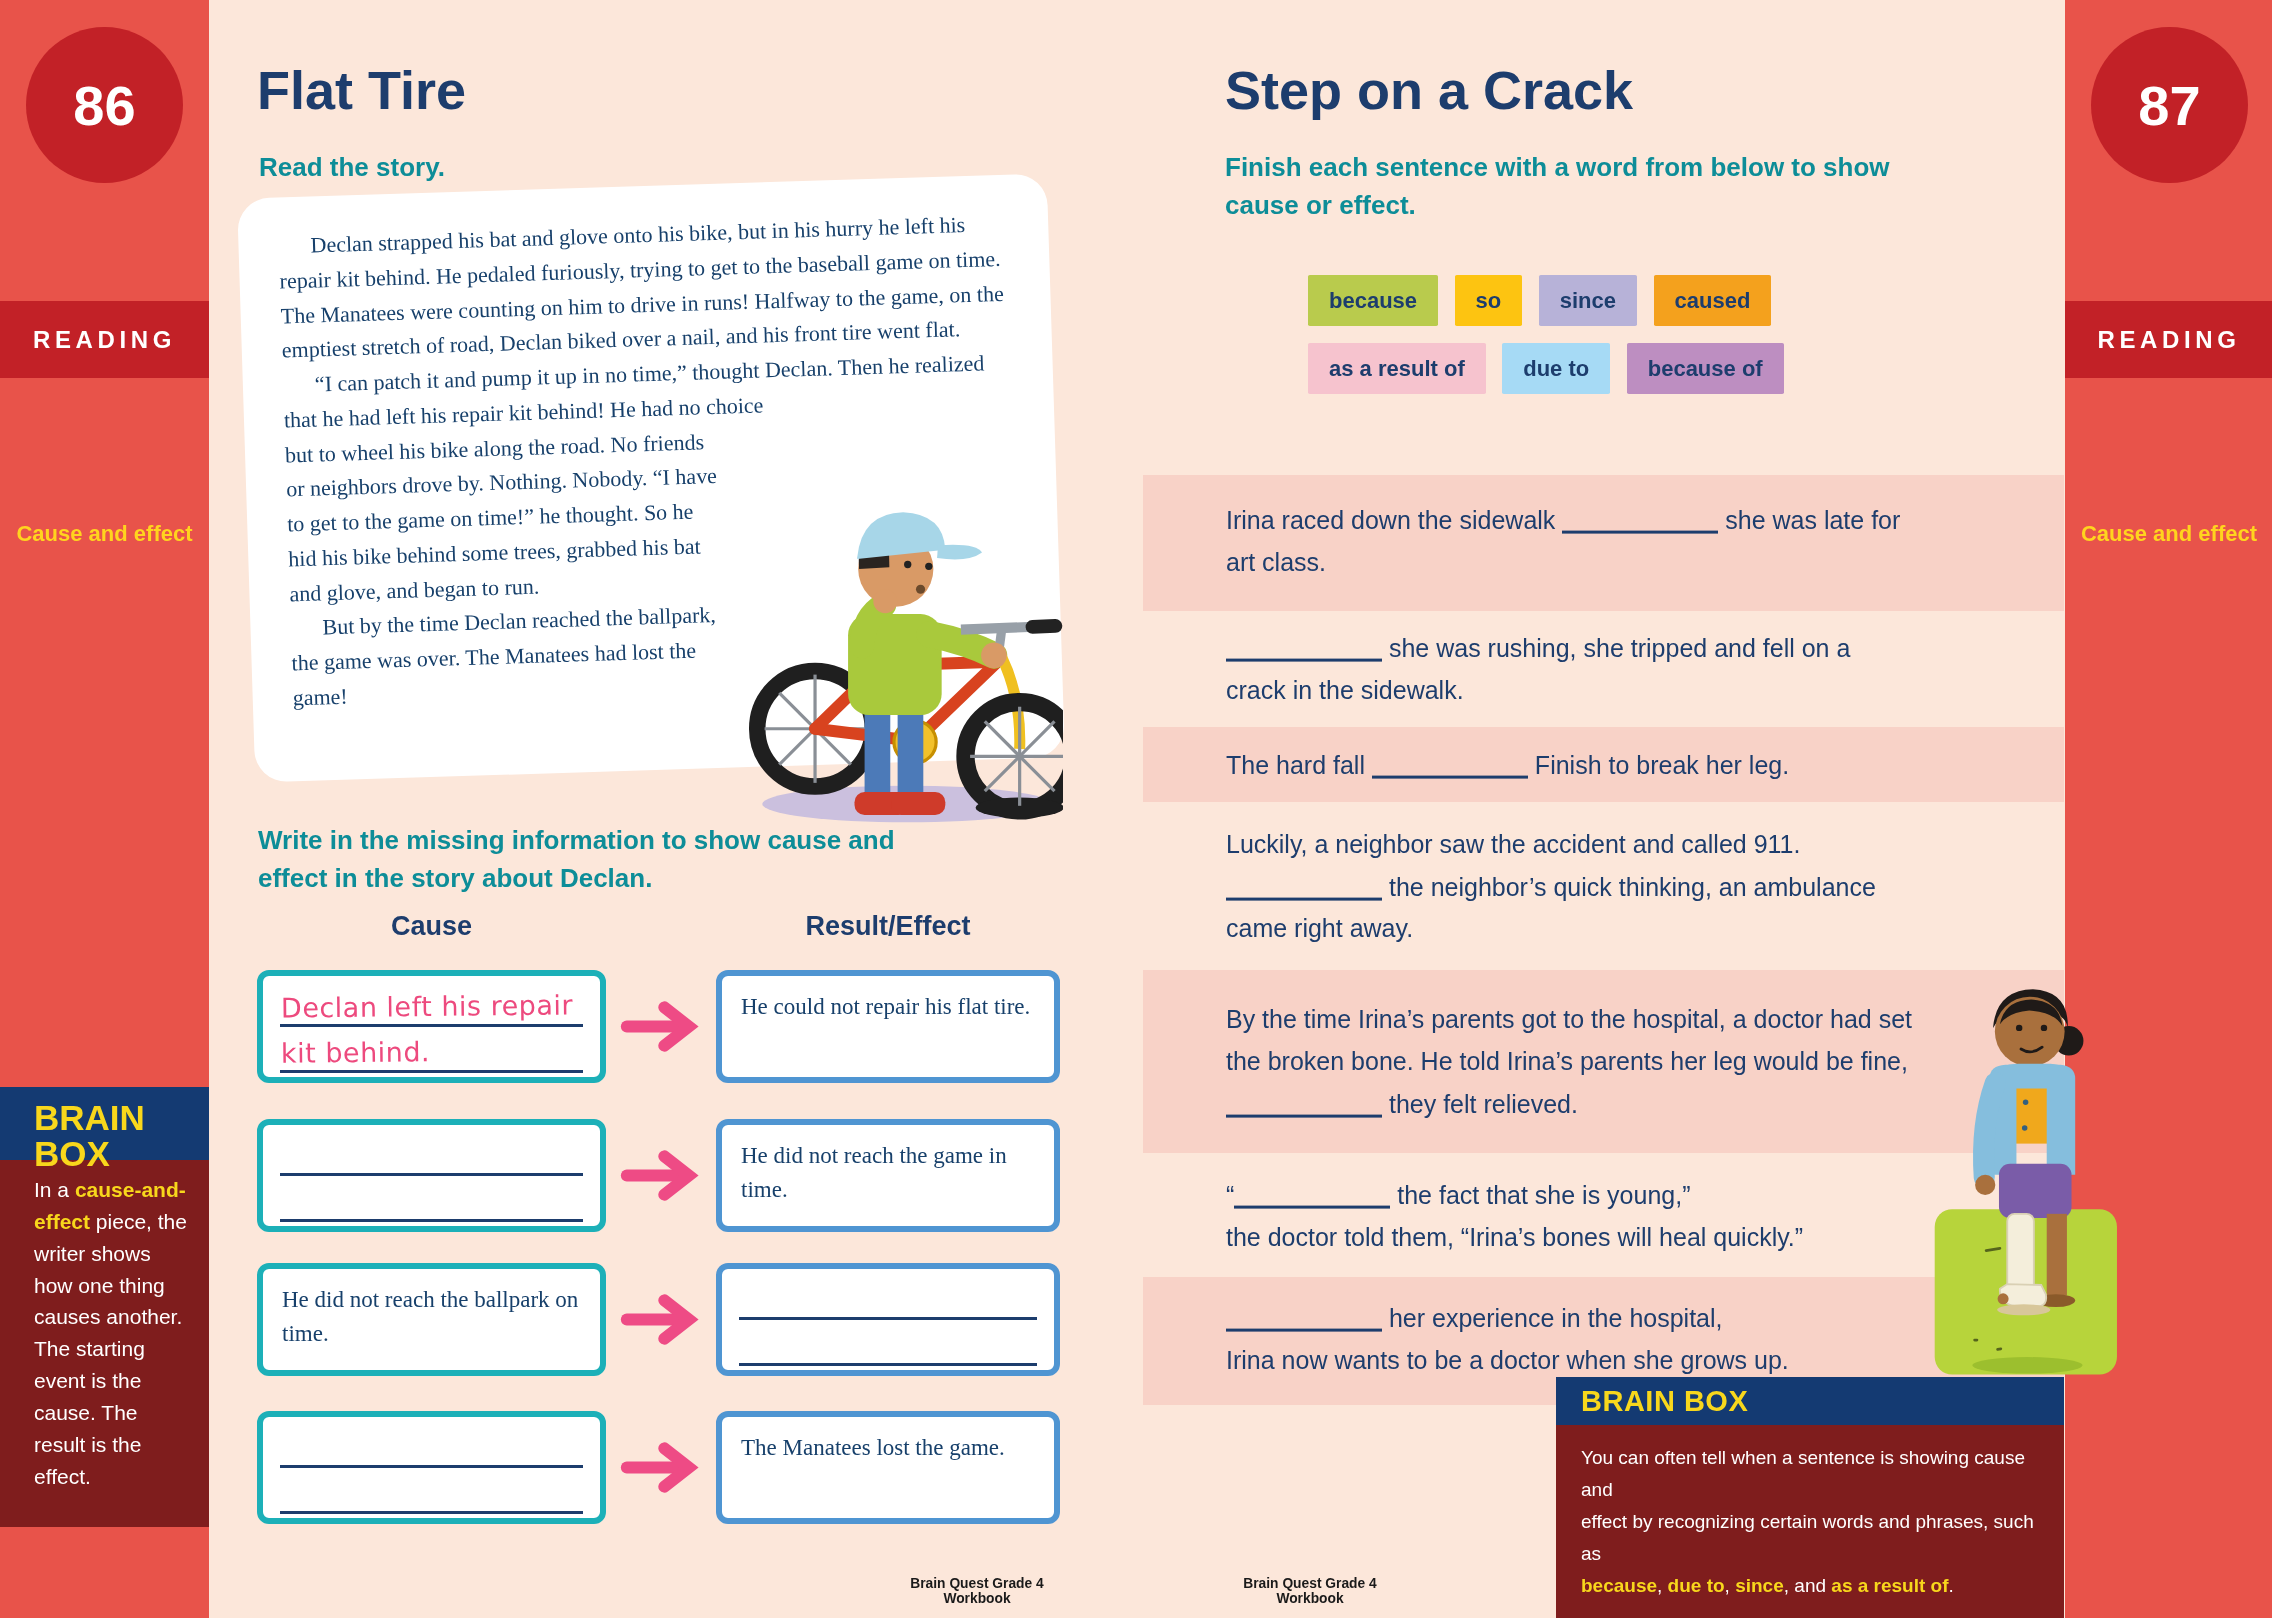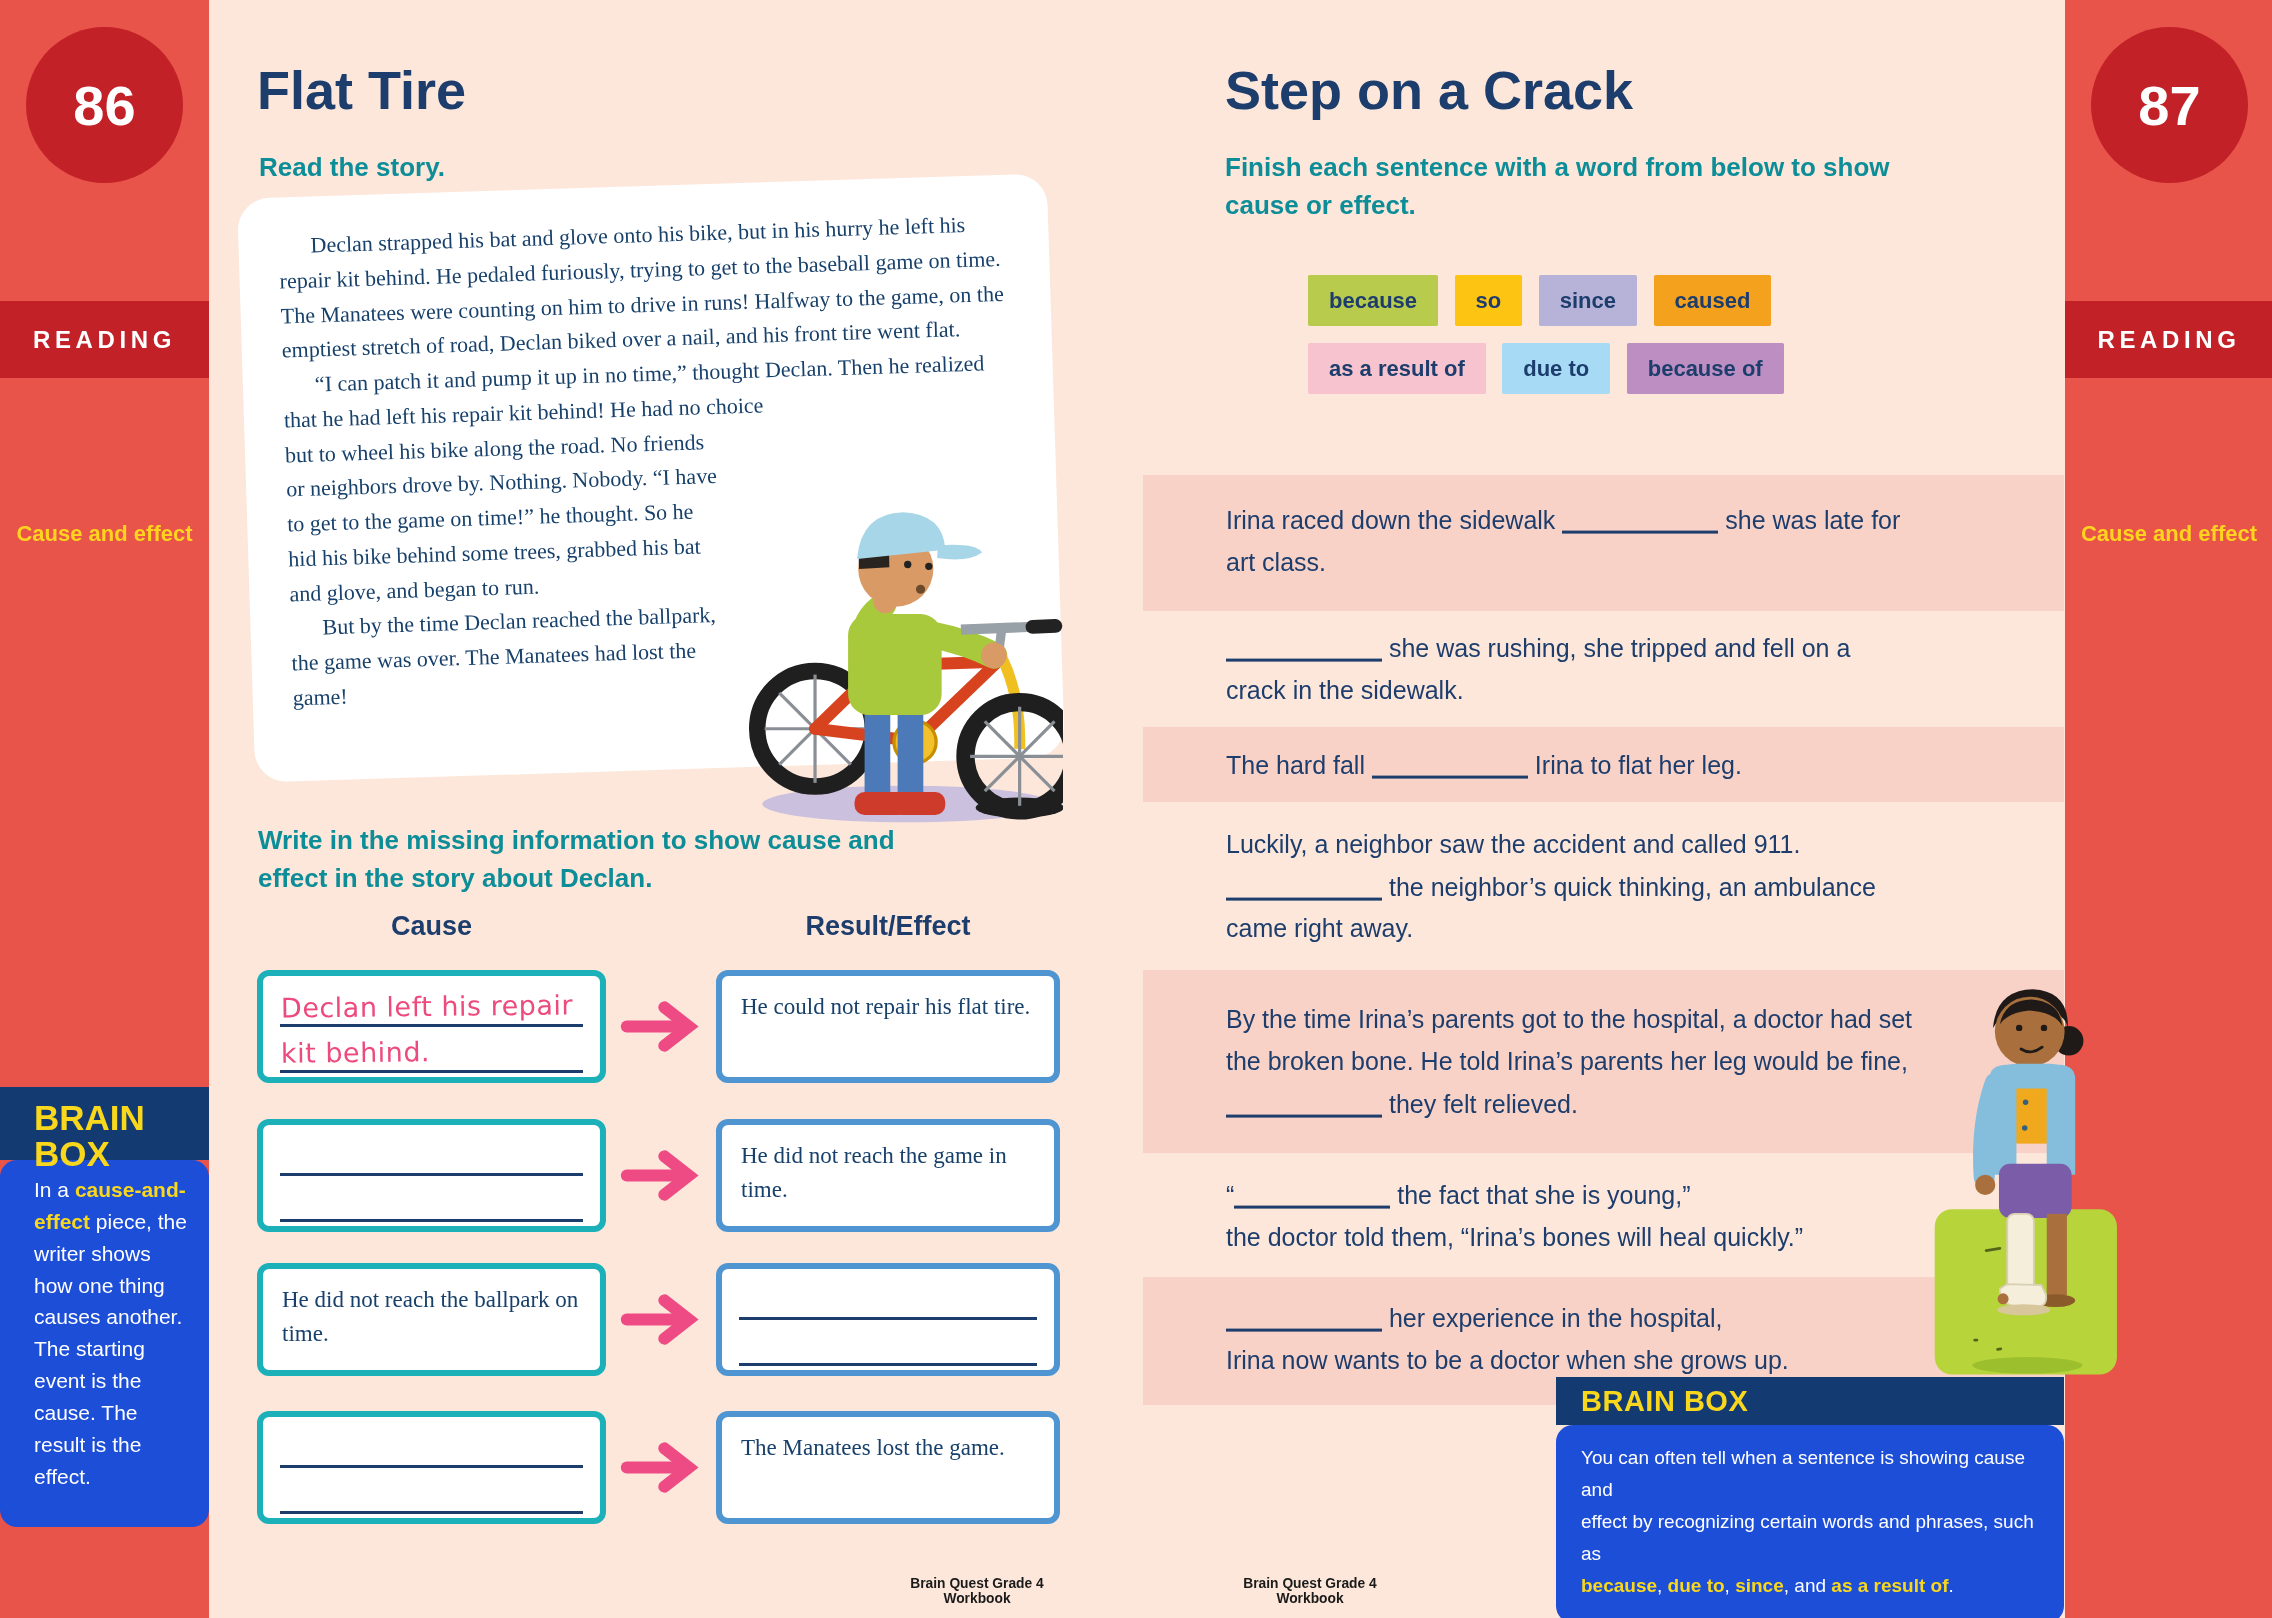--- a/index.html
+++ b/index.html
@@ -24,21 +24,21 @@
     position:absolute;left:0;right:0;top:301px;height:77px;background:#c22127;
     display:flex;align-items:center;justify-content:center;
     color:#fff;font-size:24px;font-weight:700;letter-spacing:4.6px;
   }
   .topic-label{
     position:absolute;left:0;right:0;top:521px;text-align:center;
     color:#ffd41e;font-size:22px;font-weight:700;line-height:1.18;
   }
   
   .bb-header{background:#143a72;color:#f8d71c;font-weight:700;}
-  .bb-body{background:#1d4ed8;color:#fff;border-radius:17px;}
+  .bb-body{background:#7f1d1d;color:#fff;}
   .bb-body .hl{color:#f8d71c;font-weight:700;}
   #left-brainbox{position:absolute;left:0;top:1087px;width:209px;z-index:3;}
   #left-brainbox .bb-header{padding:13px 9.2px 9.2px 34px;font-size:35px;line-height:1.02;width:165px;height:73px;box-sizing:border-box;}
   #left-brainbox .bb-header{width:209px;}
   #left-brainbox .bb-body{box-sizing:border-box;width:209px;height:367px;padding:13.8px 20.7px 0 34px;font-size:21px;font-weight:500;line-height:1.52;}
   #right-brainbox{position:absolute;left:1556px;top:1377px;width:508px;z-index:6;}
   #right-brainbox .bb-header{box-sizing:border-box;height:48px;padding-left:25px;display:flex;align-items:center;font-size:29px;letter-spacing:0.5px;}
   #right-brainbox .bb-body{box-sizing:border-box;padding:17.4px 23px 21px 25px;font-size:19px;font-weight:500;line-height:1.68;}
   #right-brainbox .bb-body .bold,#right-brainbox .bb-body .hl{font-weight:700;}
   
@@ -290,21 +290,21 @@
     <div class="chip-row">
       <div class="chip" style="background: rgb(246, 195, 206);">as a result of</div>
       <div class="chip" style="background: rgb(166, 218, 245);">due to</div>
       <div class="chip" style="background: rgb(189, 142, 193);">because of</div>
     </div>
   </div>
 
 <div id="sentences">
     <div class="sentence s1 shaded"><span>Irina raced down the sidewalk </span><span class="blank"></span><span> she was late for</span><br><span>art class.</span></div>
     <div class="sentence s2"><span class="blank"></span><span> she was rushing, she tripped and fell on a</span><br><span>crack in the sidewalk.</span></div>
-    <div class="sentence s3 shaded"><span>The hard fall </span><span class="blank"></span><span> Irina to flat her leg.</span></div>
+    <div class="sentence s3 shaded"><span>The hard fall </span><span class="blank"></span><span> Finish to break her leg.</span></div>
     <div class="sentence s4"><span>Luckily, a neighbor saw the accident and called 911.</span><br><span class="blank"></span><span> the neighbor’s quick thinking, an ambulance</span><br><span>came right away.</span></div>
     <div class="sentence s5 shaded"><span>By the time Irina’s parents got to the hospital, a doctor had set</span><br><span>the broken bone. He told Irina’s parents her leg would be fine,</span><br><span class="blank"></span><span> they felt relieved.</span></div>
     <div class="sentence s6"><span>“</span><span class="blank"></span><span> the fact that she is young,”</span><br><span>the doctor told them, “Irina’s bones will heal quickly.”</span></div>
     <div class="sentence s7 shaded"><span class="blank"></span><span> her experience in the hospital,</span><br><span>Irina now wants to be a doctor when she grows up.</span></div>
   </div>
 
 <svg id="girl-illo" viewBox="0 0 405 880">
   <rect x="8" y="495" width="397" height="360" rx="38" fill="#b7d43b"></rect>
   <g stroke="#55641c" stroke-width="6" stroke-linecap="round">
     <line x1="120" y1="585" x2="150" y2="580"></line>

